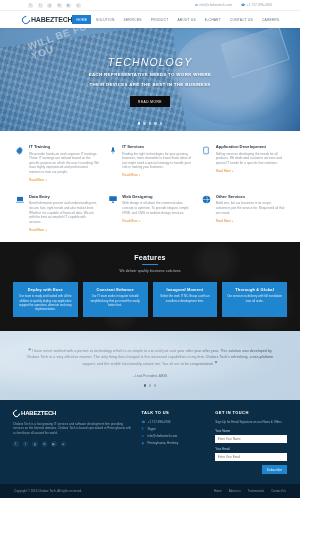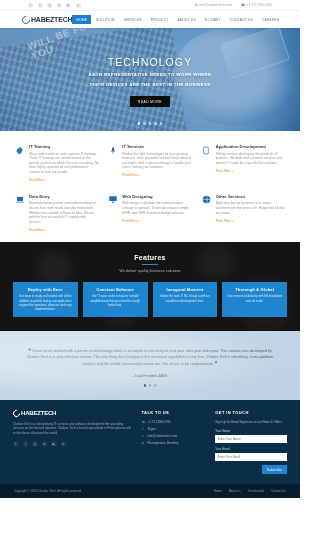--- a/index.html
+++ b/index.html
@@ -87,20 +87,21 @@
   }
   .hero .overlay { position:absolute; inset:0; background:rgba(30,80,135,.22); }
   .hero .content {
     position:absolute; inset:0; display:flex; flex-direction:column;
     align-items:center; justify-content:center; gap:3px; z-index:3;
     padding-top:4px;
   }
   .hero h1 {
     color:#fff; font-size:10.5px; font-weight:normal; letter-spacing:1.1px;
     text-shadow:0 1px 2px rgba(0,0,0,.35);
+    font-style:italic;
   }
   .hero .sub {
     color:#fff; font-size:4.4px; letter-spacing:.35px; text-align:center;
     line-height:7px; max-width:210px; font-weight:bold;
     text-shadow:0 1px 1.5px rgba(0,0,0,.3);
   }
   .hero .btn {
     margin-top:5px; background:#0c0c0c; color:#fff; font-size:3.2px;
     padding:3.4px 8px; letter-spacing:.5px; border:none;
   }

